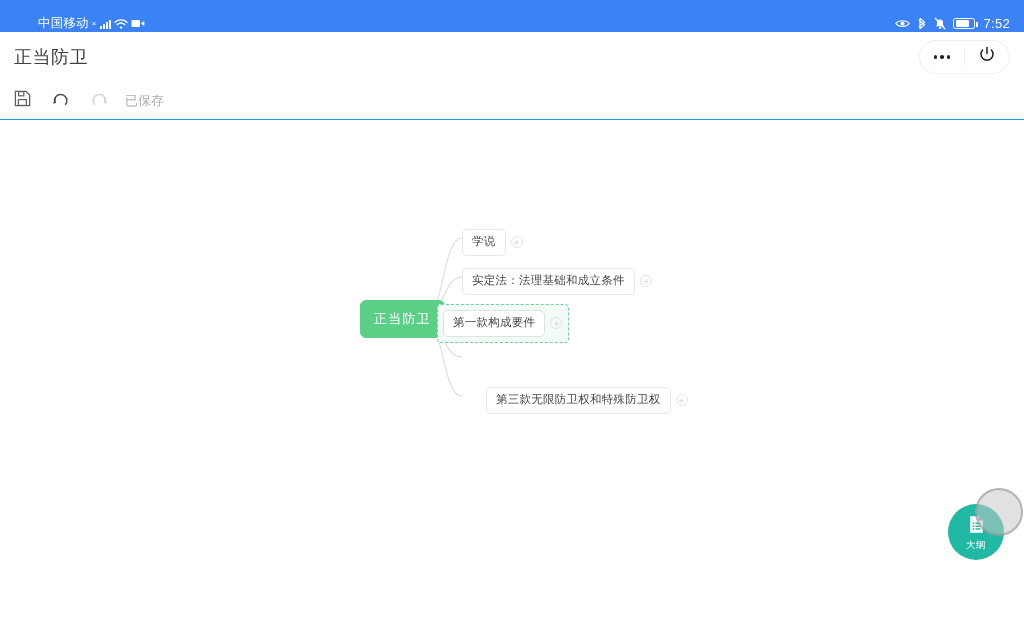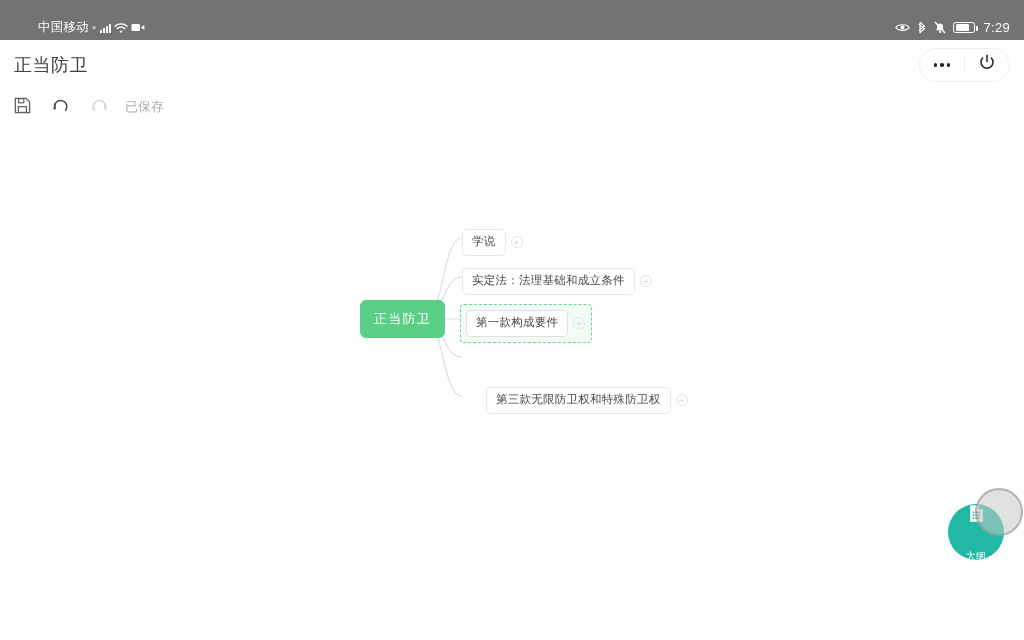--- a/index.html
+++ b/index.html
@@ -6,22 +6,22 @@
   html,body { width:1024px; height:640px; }
   body {
     font-family:"Liberation Sans","DejaVu Sans",sans-serif;
     background:#ffffff;
     overflow:hidden;
     position:relative;
   }
 
   
   #status-bar {
-    height:40px;
-    background:#737373;
+    height:32px;
+    background:#3b82f6;
     display:flex;
     align-items:center;
     justify-content:space-between;
     padding:15px 14px 0 38px;
     color:#ffffff;
     font-size:12.5px;
   }
   #status-left { display:flex; align-items:center; gap:3px; }
   #status-right { display:flex; align-items:center; gap:7px; }
   .carrier { font-size:12.5px; letter-spacing:.2px; }
@@ -71,21 +71,21 @@
   }
   .hdr-sep { width:1px;height:18px;background:#eceef0; }
   .dots { display:flex;gap:3px; }
   .dots i { width:3.6px;height:3.6px;border-radius:50%;background:#1f2024;display:block; }
 
   
   #toolbar {
     height:38px;
     display:flex;align-items:center;justify-content:space-between;
     padding:0 16px 0 14px;
-    border-bottom:4px solid #0ea5e9;
+    border-bottom:1px solid #0ea5e9;
     background:#fff;
   }
   #toolbar-left { display:flex;align-items:center;gap:20px; }
   #toolbar-right { display:flex;align-items:center;gap:26px; }
   .tb-btn { display:flex;align-items:center;justify-content:center;cursor:pointer;height:30px; }
   .save-state { font-size:13px;color:#a9adb3;margin-left:-4px; }
   .tb-text { font-size:14.5px;color:#4a4d52;letter-spacing:.5px;cursor:pointer; }
 
   
   #canvas {
@@ -150,21 +150,21 @@
   }
   .node.selected .node-box { border-color:#dfe2e5; }
 
   
   #fab {
     position:absolute;
     left:948px; top:504px;
     width:56px;height:56px;
     border-radius:50%;
     background:#21b9a4;
-    display:flex;flex-direction:column;align-items:center;justify-content:space-between;
+    display:flex;flex-direction:column;align-items:center;justify-content:center;
     gap:2px;
     cursor:pointer;
     z-index:4;
   }
   #fab .fab-label { font-size:9.5px;color:#ffffff;letter-spacing:.4px;line-height:1; }
 
   #touch-indicator {
     position:absolute;
     left:975px; top:488px;
     width:48px;height:48px;
@@ -217,21 +217,21 @@
     <span class="sb-ico">
       <svg width="12" height="13" viewBox="0 0 12 13">
         <path d="M2 9.3h8l-1-1.6V5.4a3 3 0 0 0-6 0v2.3z" fill="#fff"></path>
         <circle cx="6" cy="10.8" r="1.2" fill="#fff"></circle>
         <path d="M1 1 L11 12" stroke="#fff" stroke-width="1.3"></path>
       </svg>
     </span>
     <span class="battery">
         <span></span>
       </span>
-    <span class="clock">7:29</span>
+    <span class="clock">7:52</span>
   </div>
 </div>
 
 <div id="app-header">
   <div id="doc-title">正当防卫</div>
 
   <div id="header-actions">
     <div class="hdr-btn">
       <span class="dots">
           <i></i>
@@ -303,21 +303,21 @@
     <div class="node" style="left:462px;top:108px;">
       <div class="node-box">学说</div>
       <div class="add-btn"></div>
     </div>
 
     <div class="node" style="left:462px;top:147px;">
       <div class="node-box">实定法：法理基础和成立条件</div>
       <div class="add-btn"></div>
     </div>
 
-    <div class="node selected" style="left:460px;top:183px;">
+    <div class="node selected" style="left:437px;top:183px;">
       <div class="sel-wrap">
         <div class="node-box">第一款构成要件</div>
         <div class="add-btn"></div>
       </div>
     </div>
 
 
     <div class="node" style="left:462px;top:266px;padding-left:24px;">
       <div class="node-box">第三款无限防卫权和特殊防卫权</div>
       <div class="add-btn"></div>

